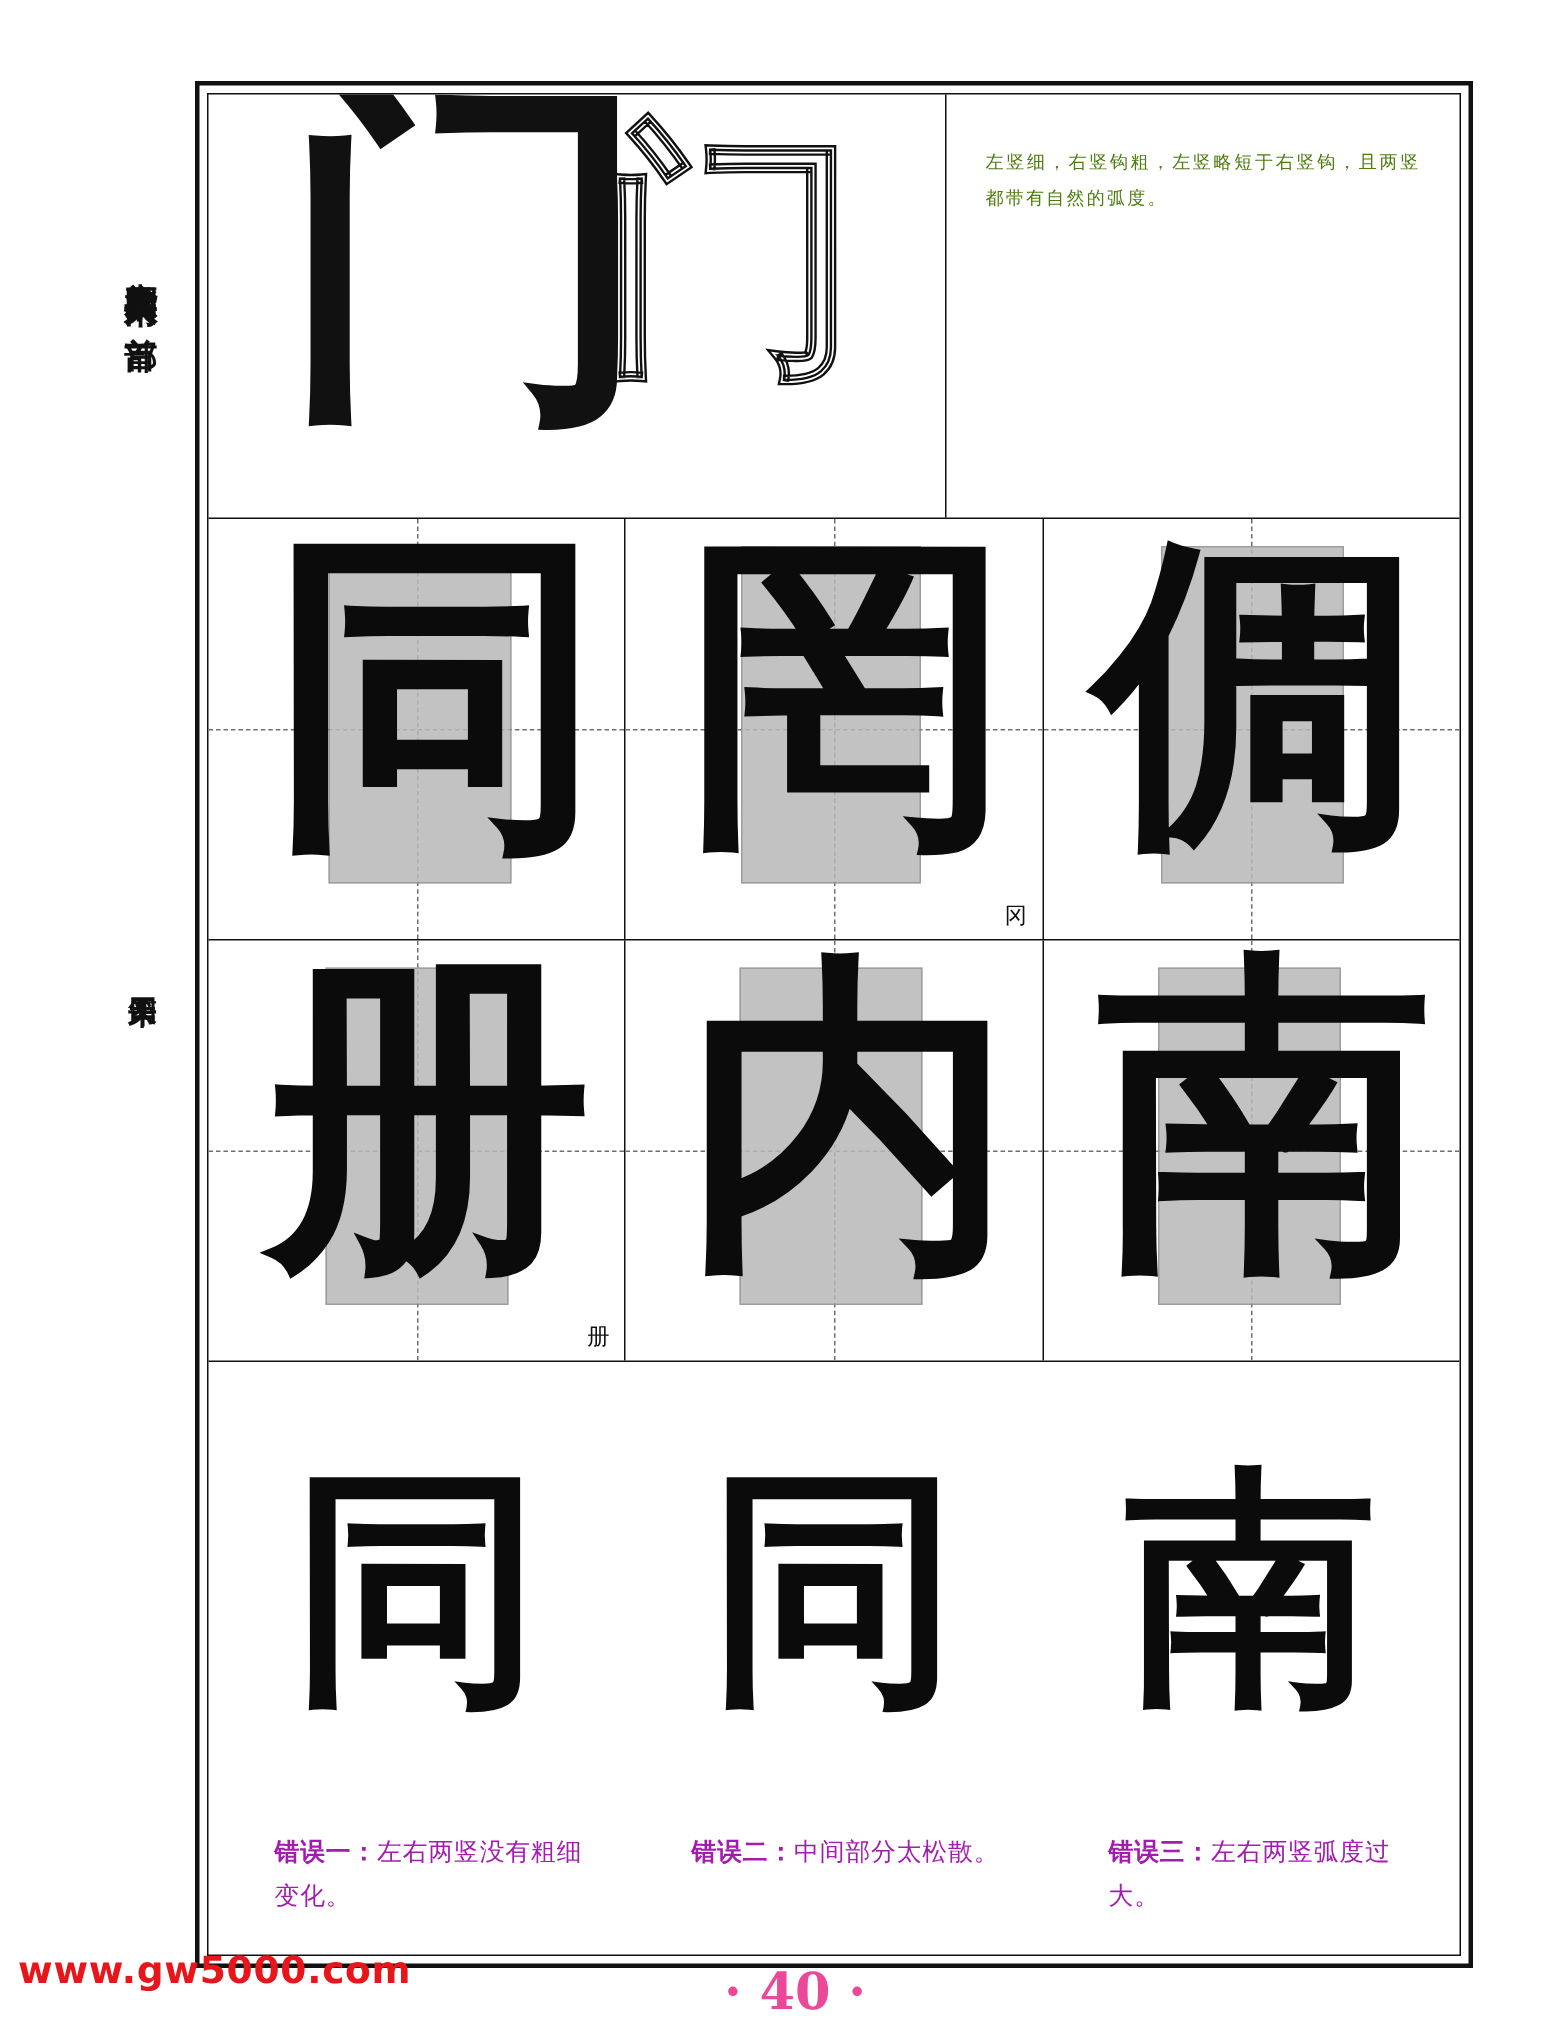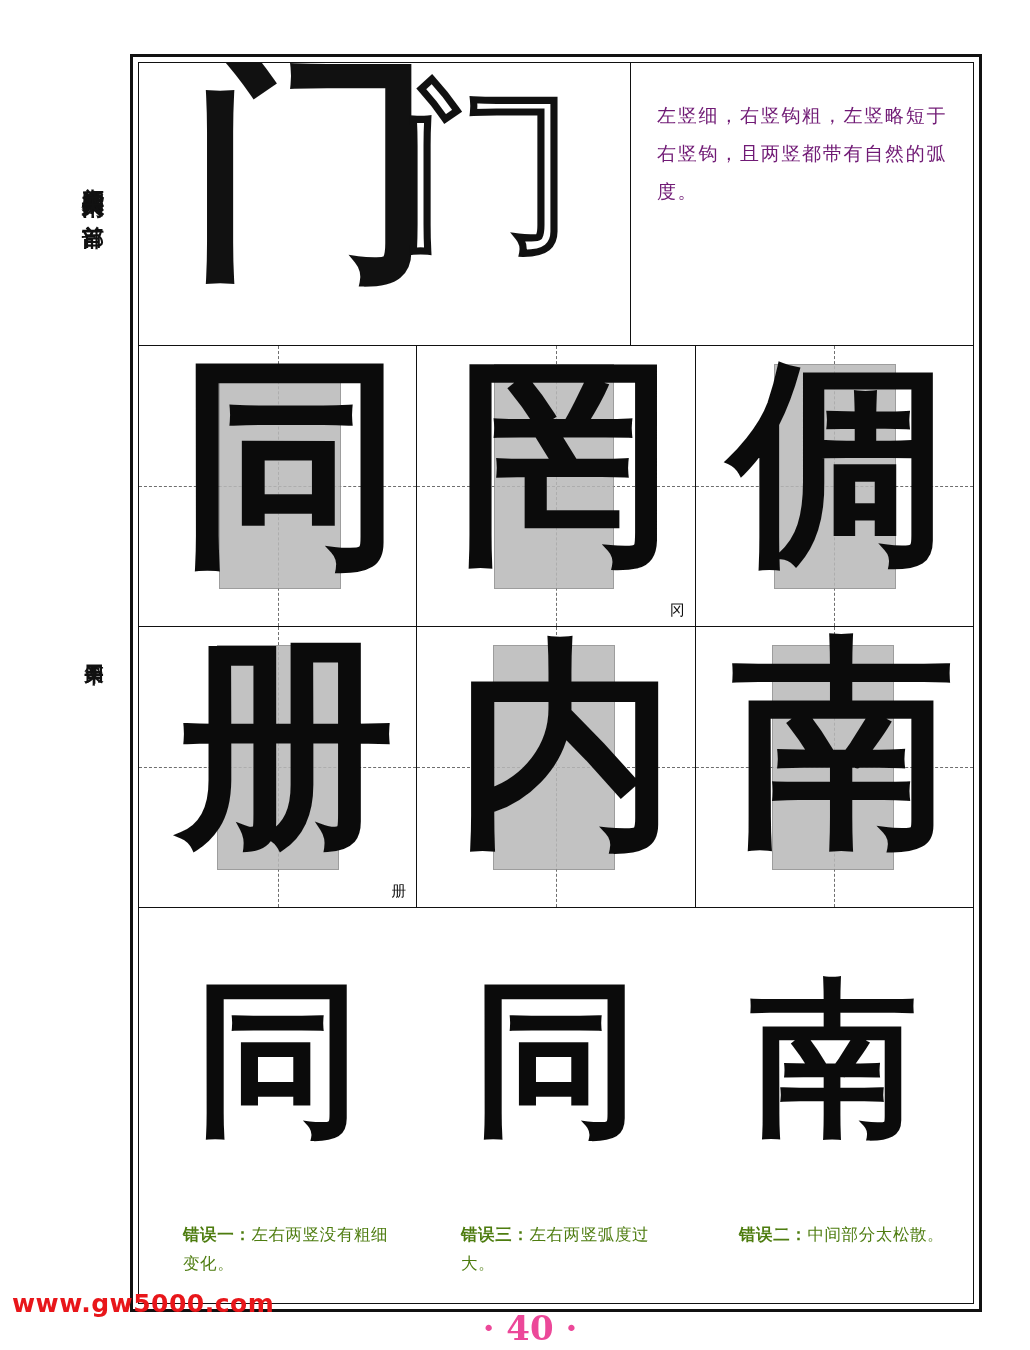--- a/index.html
+++ b/index.html
@@ -63,25 +63,25 @@
     border-right: 1px solid #111;
     position: relative;
     overflow: hidden;
   }
   .note-cell {
     flex: 1;
     padding: 34px 26px 0 26px;
     position: relative;
   }
   .note-text {
-    font-family: Liberation Sans, sans-serif;
-    font-size: 19px;
+    font-family: Liberation Mono, monospace;
+    font-size: 12px;
     line-height: 2.0;
     letter-spacing: 1.5px;
-    color: #701a75;
+    color: #4d7c0f;
     text-align: justify;
   }
 
   
   .glyph-solid {
     position: absolute;
     left: 48px; top: -26px;
     font-family: "DejaVu Serif", serif;
     font-size: 250px;
     line-height: 1;
@@ -163,28 +163,28 @@
     white-space: nowrap;
   }
   .captions { display: flex; padding: 0 0 24px 0; }
   .caption-cell {
     flex: 1 1 0;
     padding: 0 16px 0 44px;
     font-family: "DejaVu Serif", serif;
     font-size: 16.5px;
     line-height: 1.75;
     letter-spacing: .6px;
-    color: #4d7c0f;
+    color: #a21caf;
   }
   .caption-cell .lead { font-weight: bold; }
 
   
   .watermark {
     position: absolute;
-    left: 12px; bottom: 32px;
+    left: 12px; bottom: 22px;
     font-family: "DejaVu Sans", sans-serif;
     font-weight: bold;
     font-size: 25px;
     letter-spacing: .5px;
     color: #e8161a;
   }
   .page-no {
     position: absolute;
     left: 0; right: 0; bottom: 2px;
     text-align: center;
@@ -272,24 +272,24 @@
         </div>
         <div class="wrong-cell">
           <div class="wrong-char">南</div>
         </div>
       </div>
       <div class="captions">
         <div class="caption-cell">
           <span class="lead">错误一：</span><span>左右两竖没有粗细变化。</span>
         </div>
         <div class="caption-cell">
+          <span class="lead">错误二：</span><span>中间部分太松散。</span>
+        </div>
+        <div class="caption-cell">
           <span class="lead">错误三：</span><span>左右两竖弧度过大。</span>
-        </div>
-        <div class="caption-cell">
-          <span class="lead">错误二：</span><span>中间部分太松散。</span>
         </div>
       </div>
     </div>
 
   </div>
 </div>
 
 <div class="watermark">www.gw5000.com</div>
 <div class="page-no">· 40 ·</div>
 

